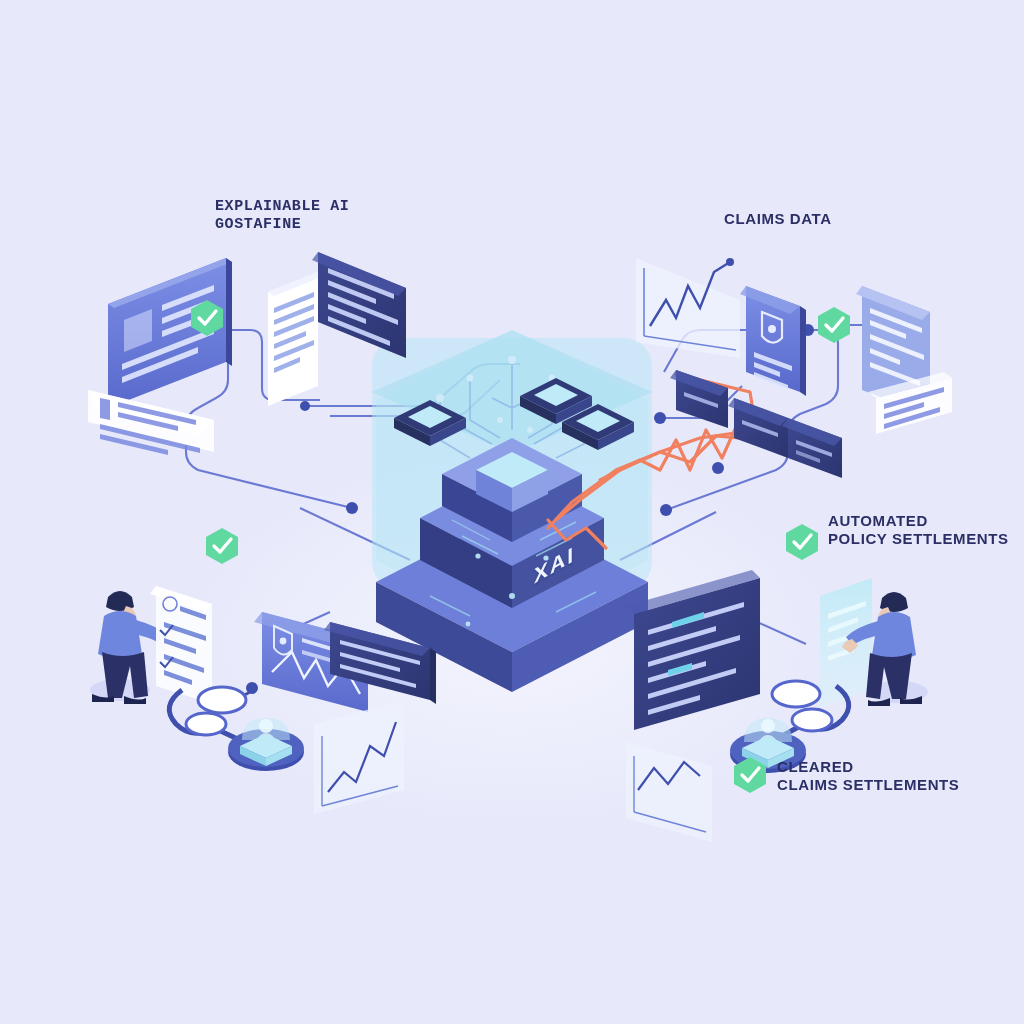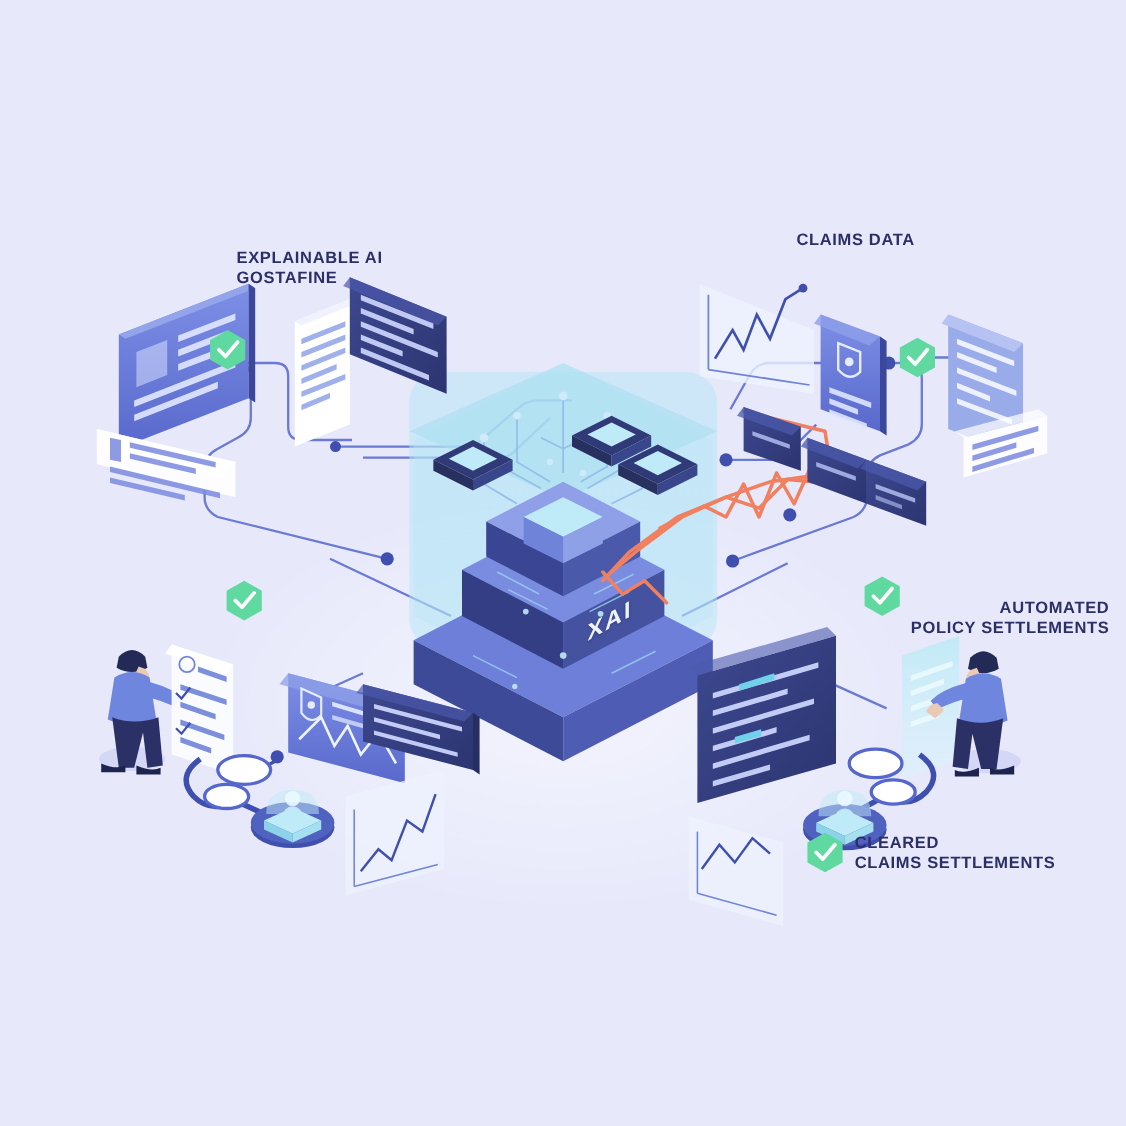--- a/index.html
+++ b/index.html
@@ -15,24 +15,24 @@
     font-family:"Liberation Sans", sans-serif;
     font-weight:700;
     color:#2b2f66;
     letter-spacing:.6px;
     line-height:1.22;
     font-size:15px;
     white-space:pre-line;
     text-transform:uppercase;
   }
   .lbl.r{text-align:left;}
-  #lbl-explainable{left:215px;top:226px;}
+  #lbl-explainable{left:215px;top:198px;font-family:Liberation Mono, monospace;}
   #lbl-claims-data{left:724px;top:210px;}
   #lbl-underwriting{left:96px;top:527px;}
-  #lbl-automated{left:828px;top:544px;text-align:right;}
+  #lbl-automated{left:828px;top:512px;}
   #lbl-cleared{left:777px;top:758px;}
   #lbl-xai{
     left:534px;top:552px;font-size:21px;color:#eef3ff;font-weight:600;
     letter-spacing:2px;
     transform:skewY(-30deg) skewX(0deg) rotate(0deg);
     text-shadow:0 1px 2px rgba(30,40,90,.45);
   }
 </style>
 </head>
 <body>

